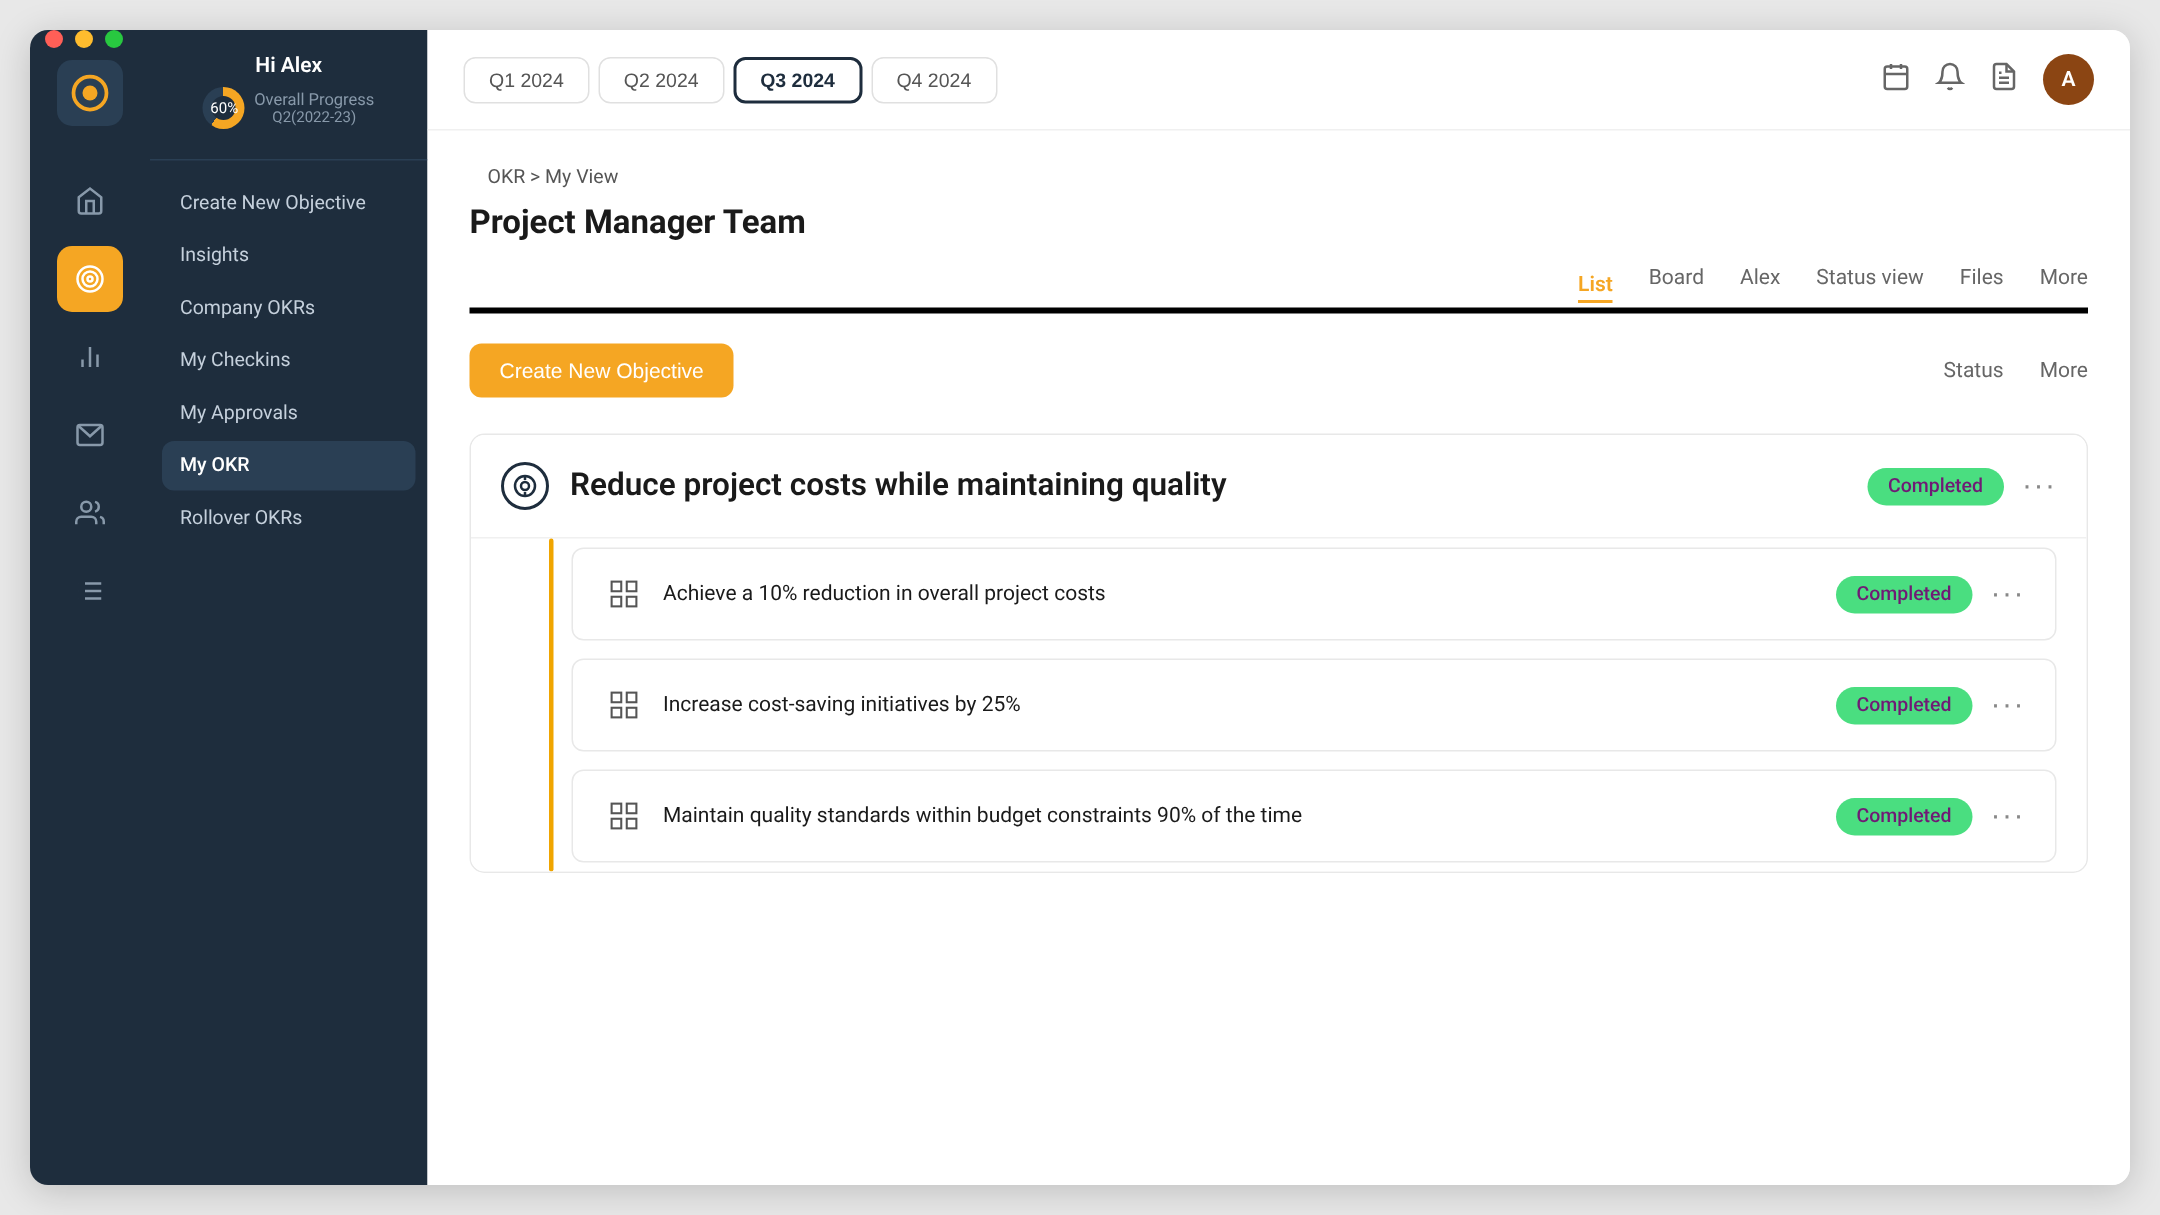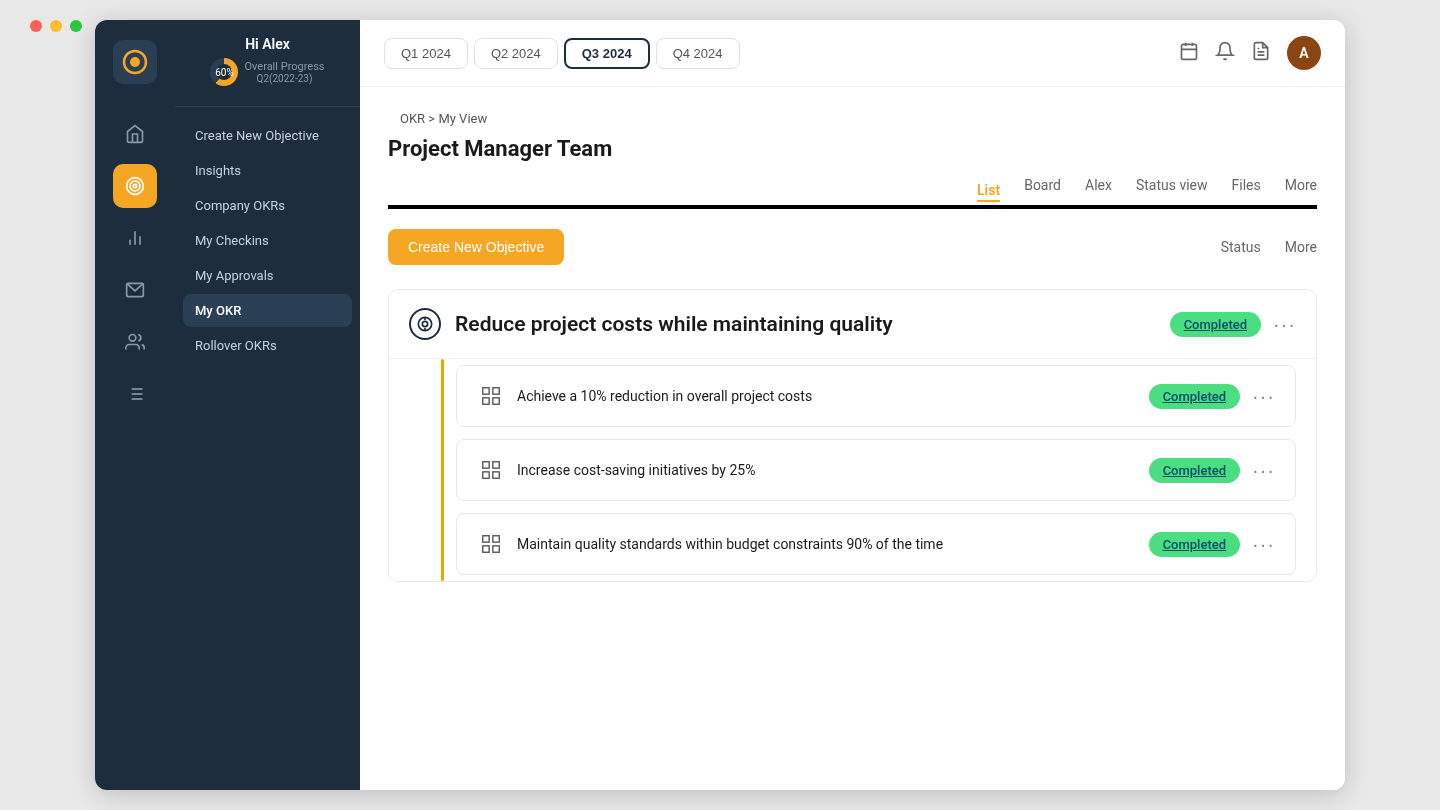--- a/index.html
+++ b/index.html
@@ -7,21 +7,21 @@
       font-family: -apple-system, BlinkMacSystemFont, 'Segoe UI', Roboto, sans-serif;
       background: #e8e8e8;
       width: 1440px;
       height: 810px;
       overflow: hidden;
       display: flex;
       align-items: center;
       justify-content: center;
     }
     .app-window {
-      width: 1250px;
+      width: 1400px;
       height: 770px;
       background: #f0f0f0;
       border-radius: 12px;
       display: flex;
       overflow: hidden;
       box-shadow: 0 4px 24px rgba(0,0,0,0.18);
     }
     
     .title-bar {
       position: absolute;
@@ -283,22 +283,21 @@
     }
     .status-badge {
       padding: 5px 14px;
       border-radius: 20px;
       font-size: 13px;
       font-weight: 500;
       margin-right: 12px;
     }
     .status-completed {
       background: #4ade80;
-      color: #0c4a6e;
-      text-decoration: underline;
+      color: #701a75;
     }
     .more-btn {
       background: none;
       border: none;
       font-size: 20px;
       color: #888;
       cursor: pointer;
       letter-spacing: 1px;
     }
 

